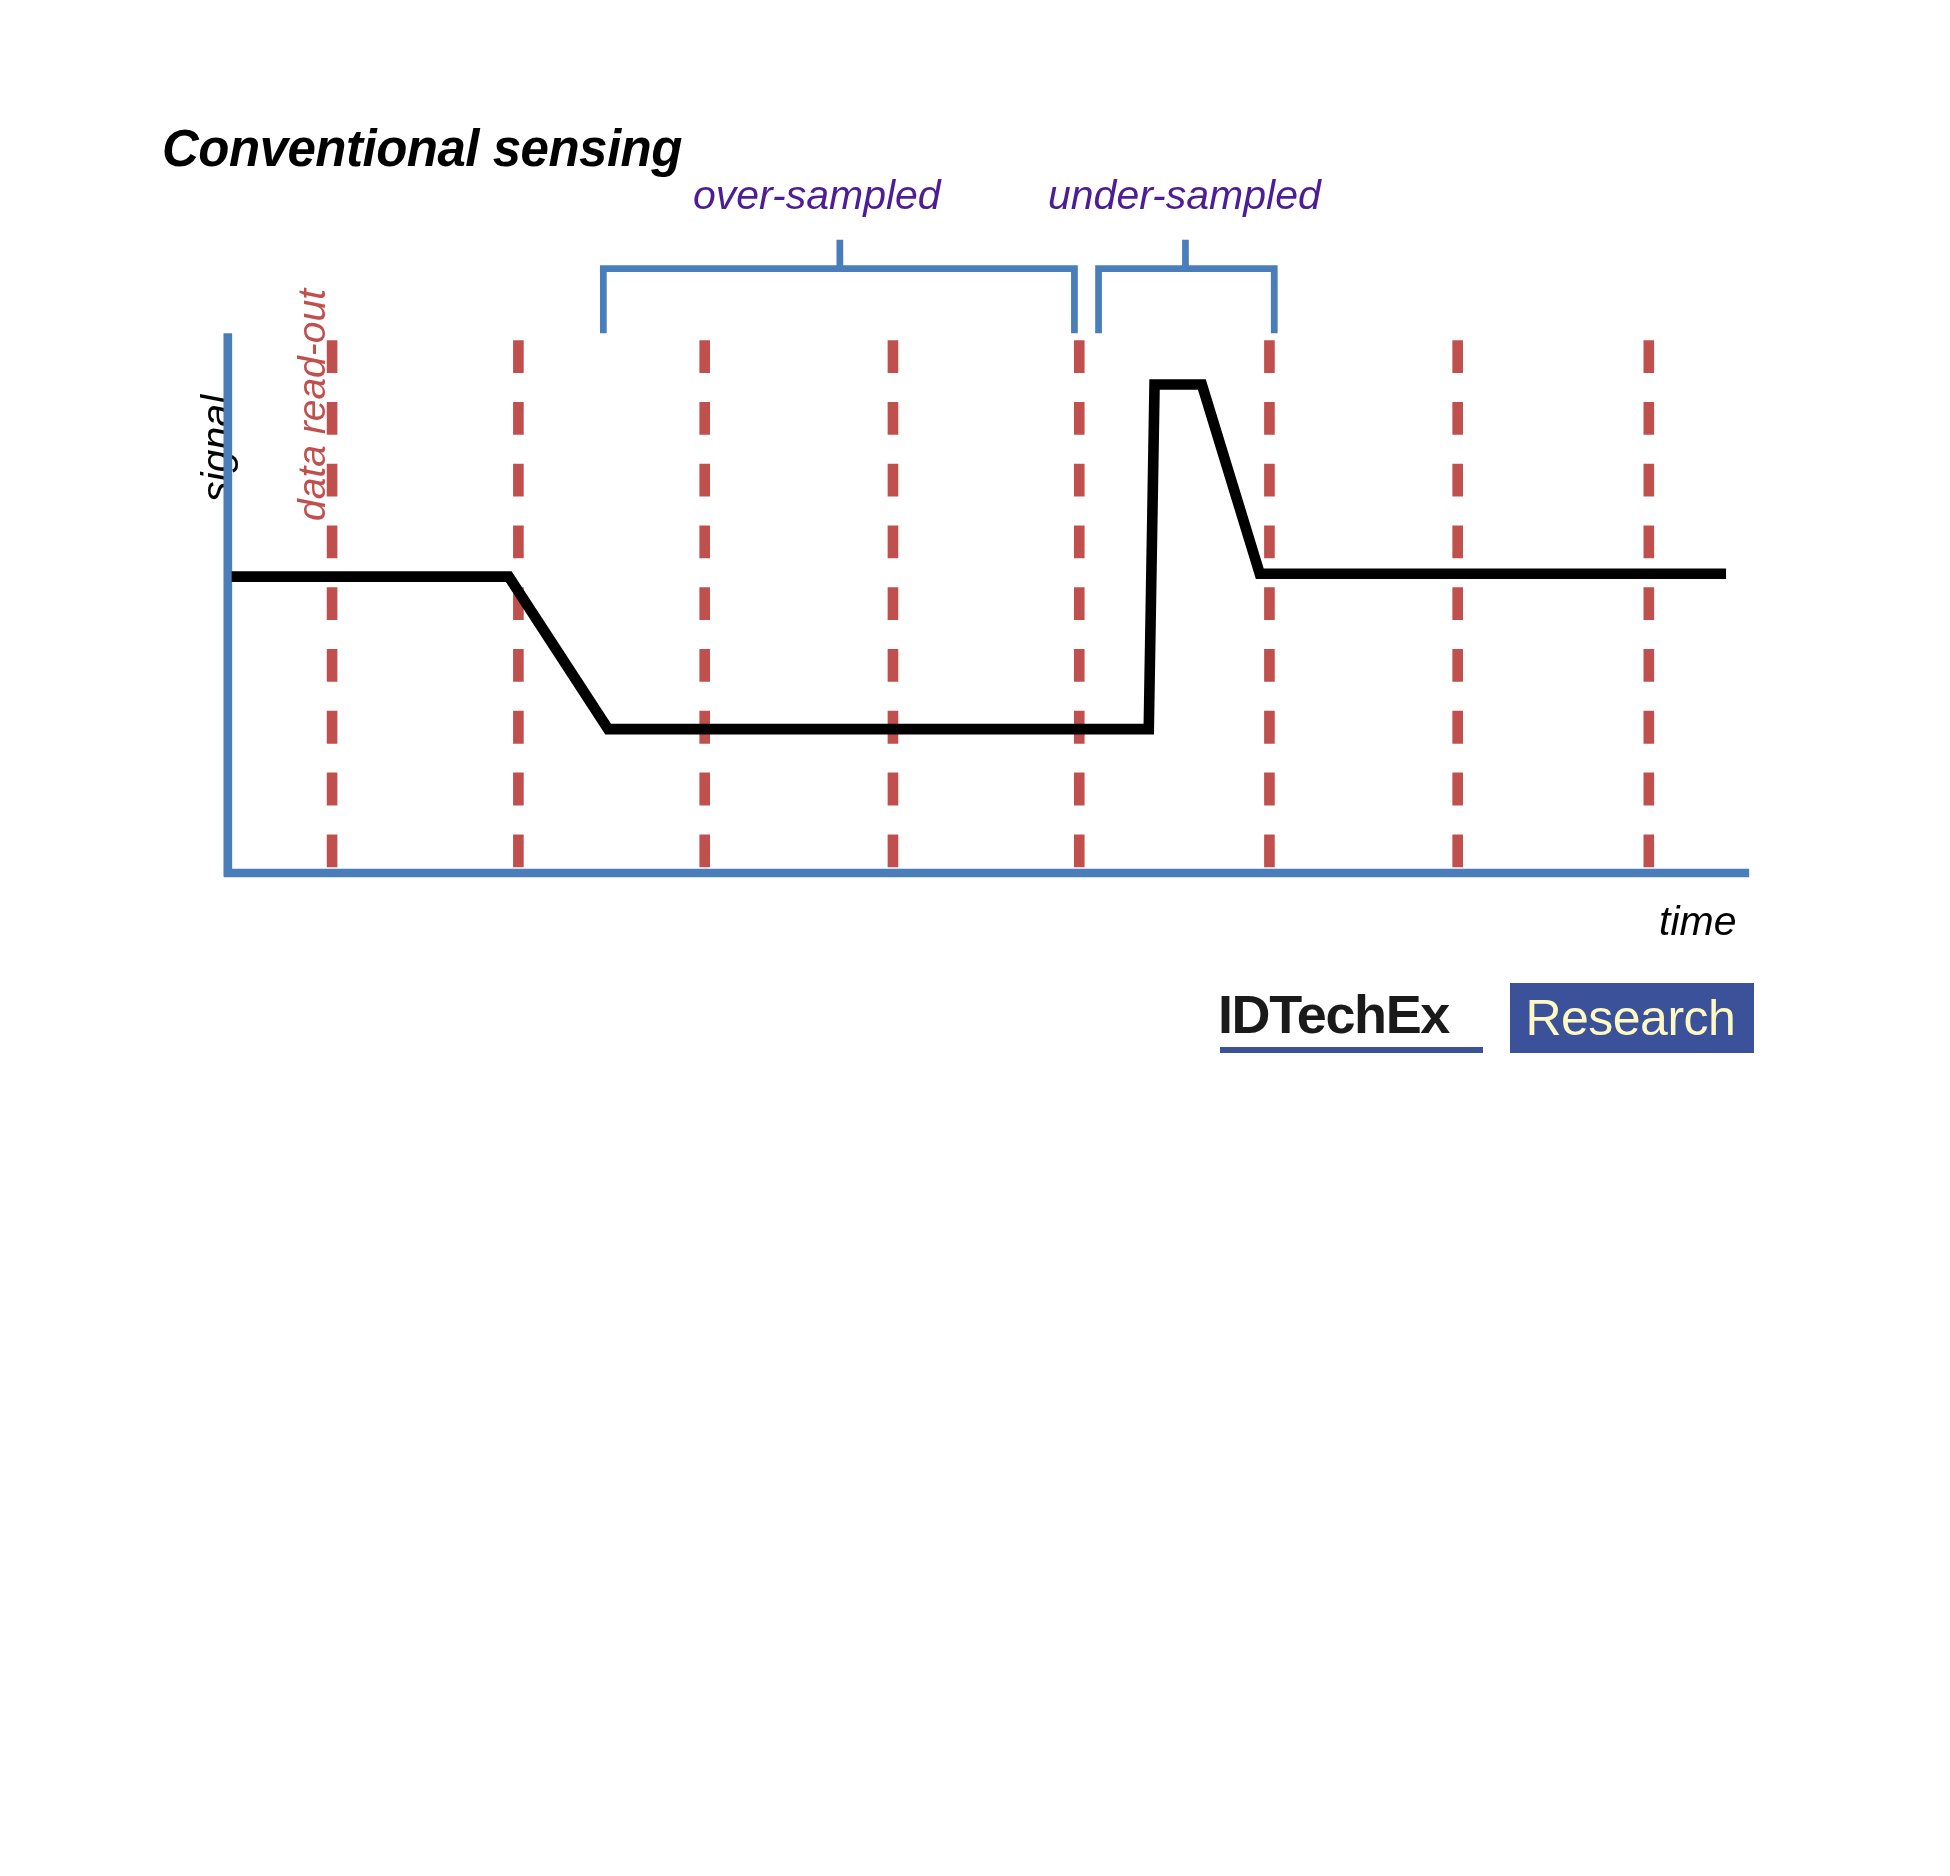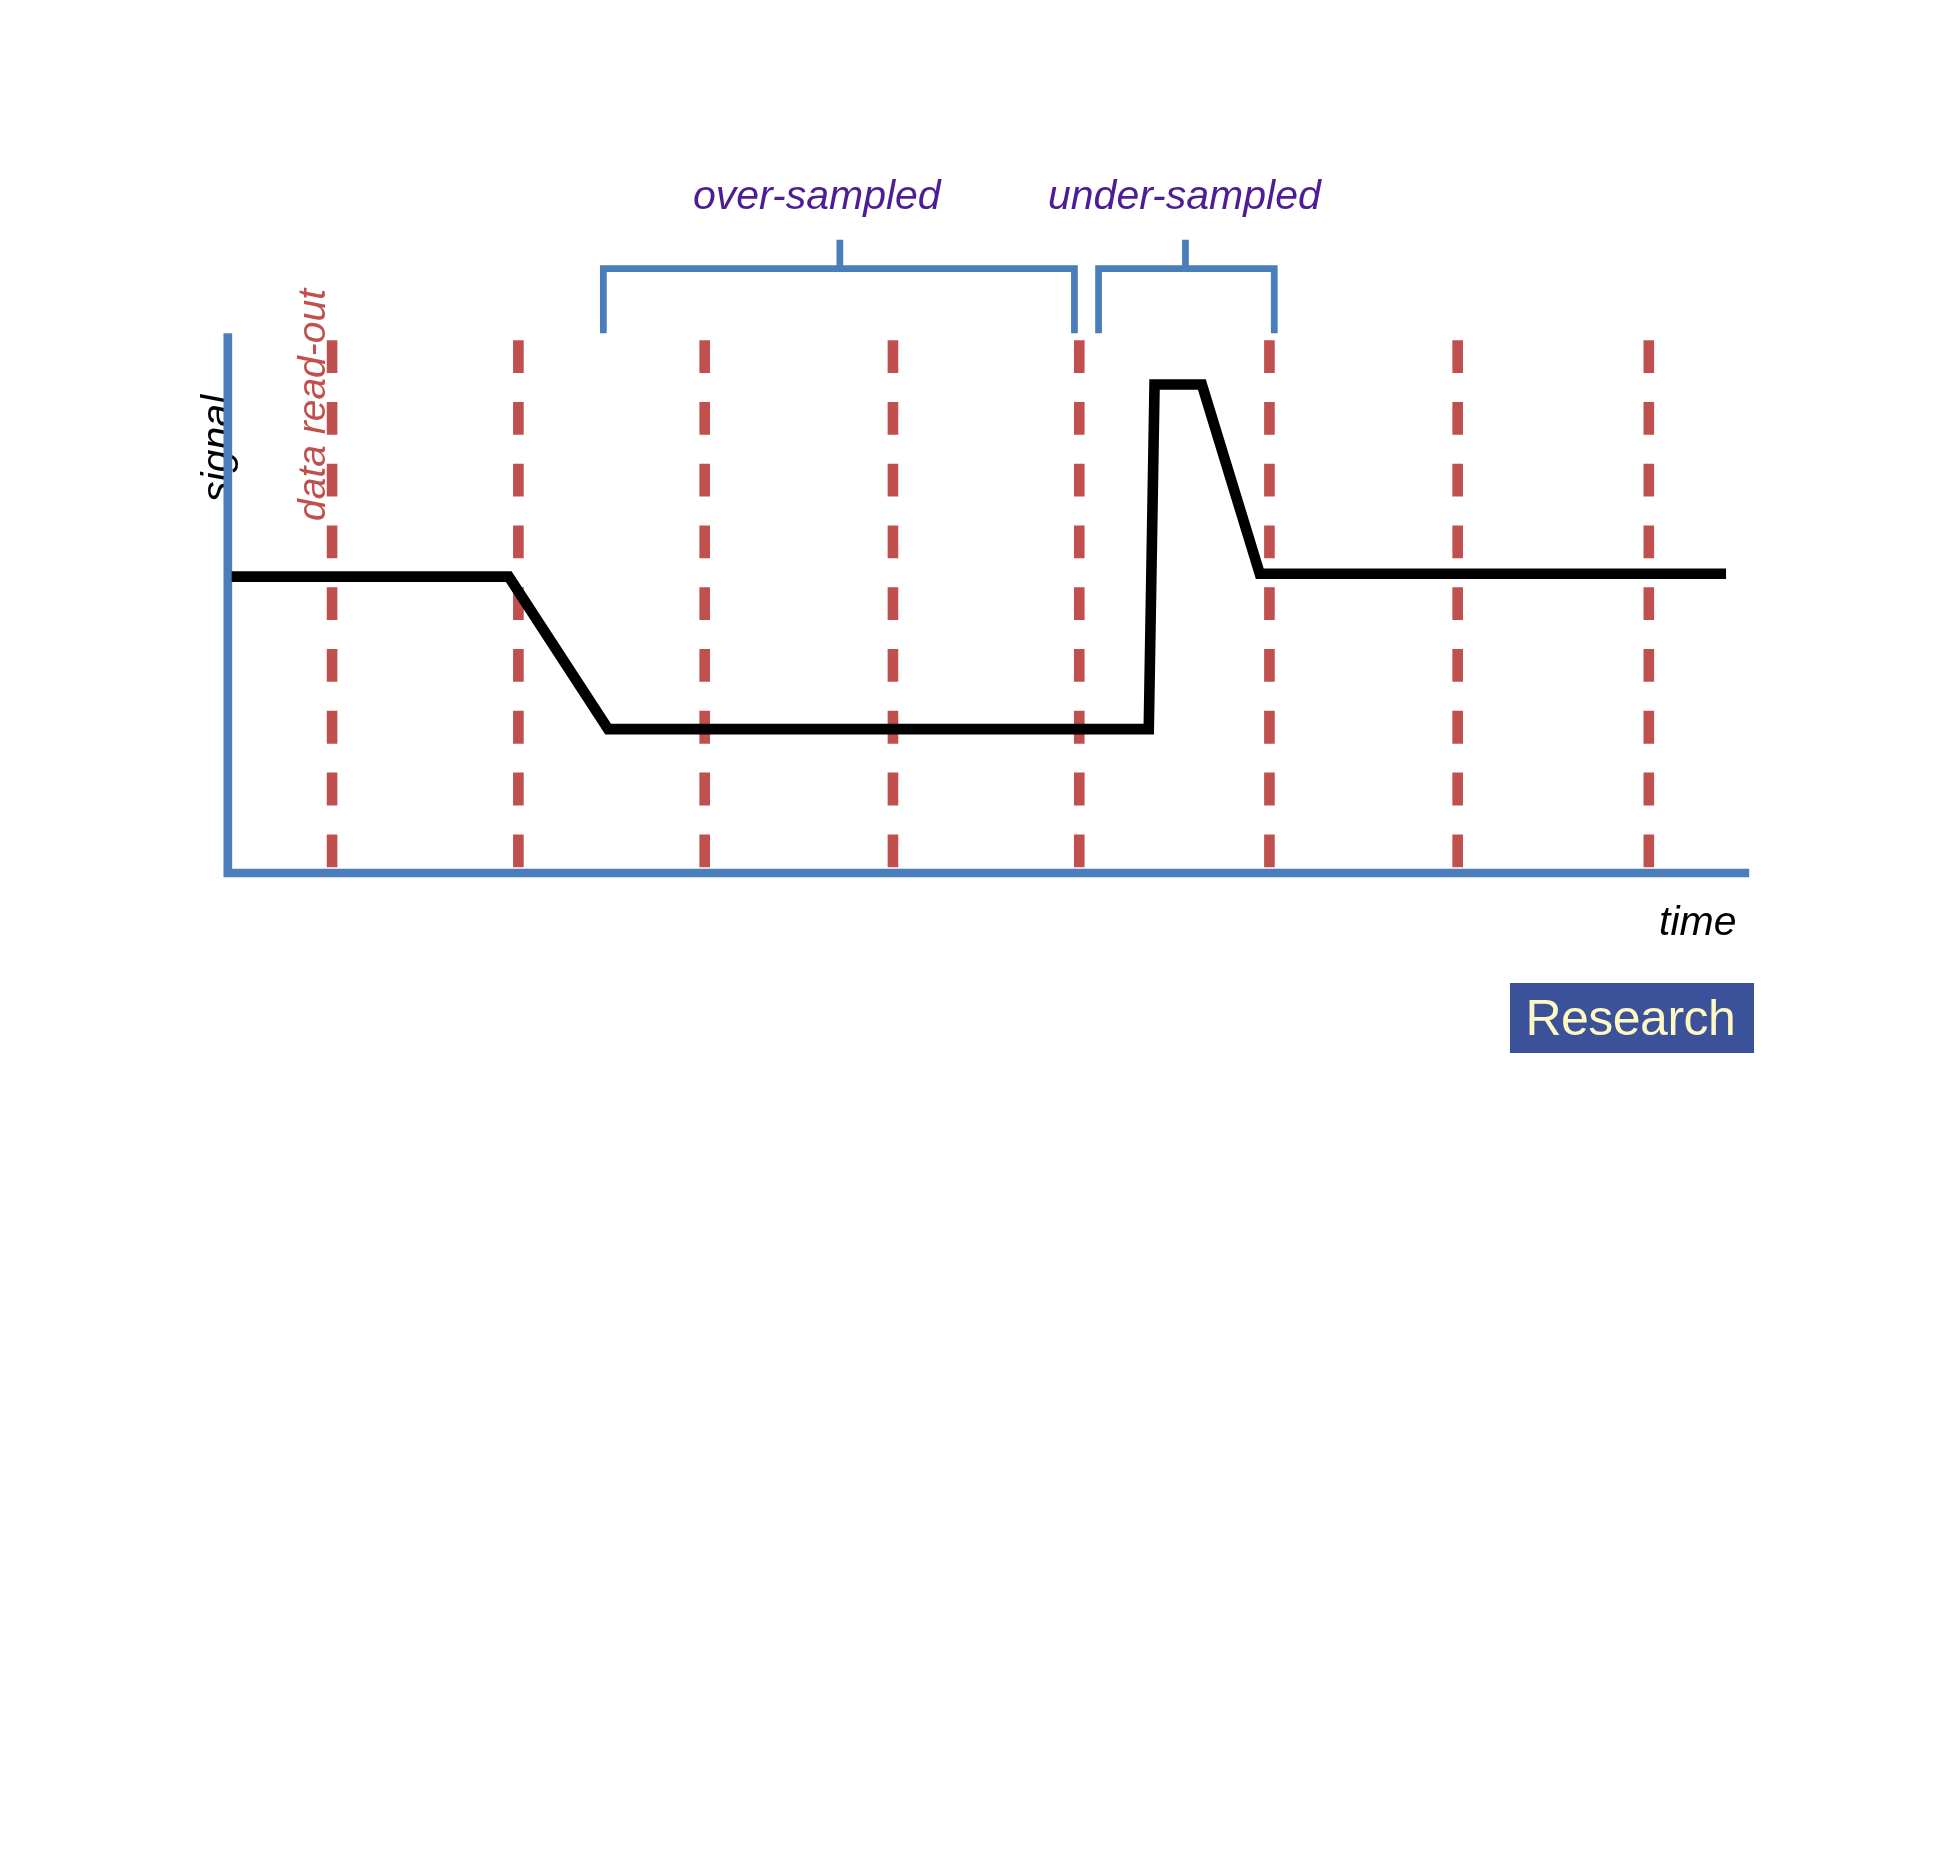--- a/index.html
+++ b/index.html
@@ -135,20 +135,21 @@
     top: 0;
   }
 </style>
 </head>
 <body>
 
 <div class="stage">
 
   <section class="panel" id="panel-conventional">
 
+    <h1 class="panel-title" id="title-conventional">Conventional sensing</h1>
 
     <div class="axis-label-y" style="left: 193px; top: 502px;">signal</div>
 
     <div class="axis-label-x" style="left: 1659px; top: 898px; text-align: center;">time</div>
 
     <div class="readout-label" style="left: 290px; top: 521px;">data read-out</div>
 
     <div class="sample-label" style="left: 693px; top: 172px;">over-sampled</div>
     <div class="sample-label" style="left: 1048px; top: 172px;">under-sampled</div>
 
@@ -178,20 +179,24 @@
         <line x1="1315" y1="352" x2="1315" y2="902"></line>
         <line x1="1510" y1="352" x2="1510" y2="902"></line>
         <line x1="1708" y1="352" x2="1708" y2="902"></line>
       </g>
 
       <polyline points="240,597 527,597 630,755 1163,755 1190,755 1196,398 1245,398 1305,594 1788,594" fill="none" stroke="#000000" stroke-width="11" stroke-linejoin="miter" stroke-linecap="butt"></polyline>
     </svg>
   </section>
 
   <div id="idtechex-logo">
+    <div id="logo-word-mark">
+      <div id="logo-idtechex-text">IDTechEx</div>
+      <div id="logo-underline"></div>
+    </div>
     <div id="logo-research-box">
       <div id="logo-research-text">Research</div>
     </div>
   </div>
 
   <section class="panel" id="panel-event">
 
     <svg class="svg-layer" width="1950" height="1877" viewBox="0 0 2020 1944">
 
       <g>

